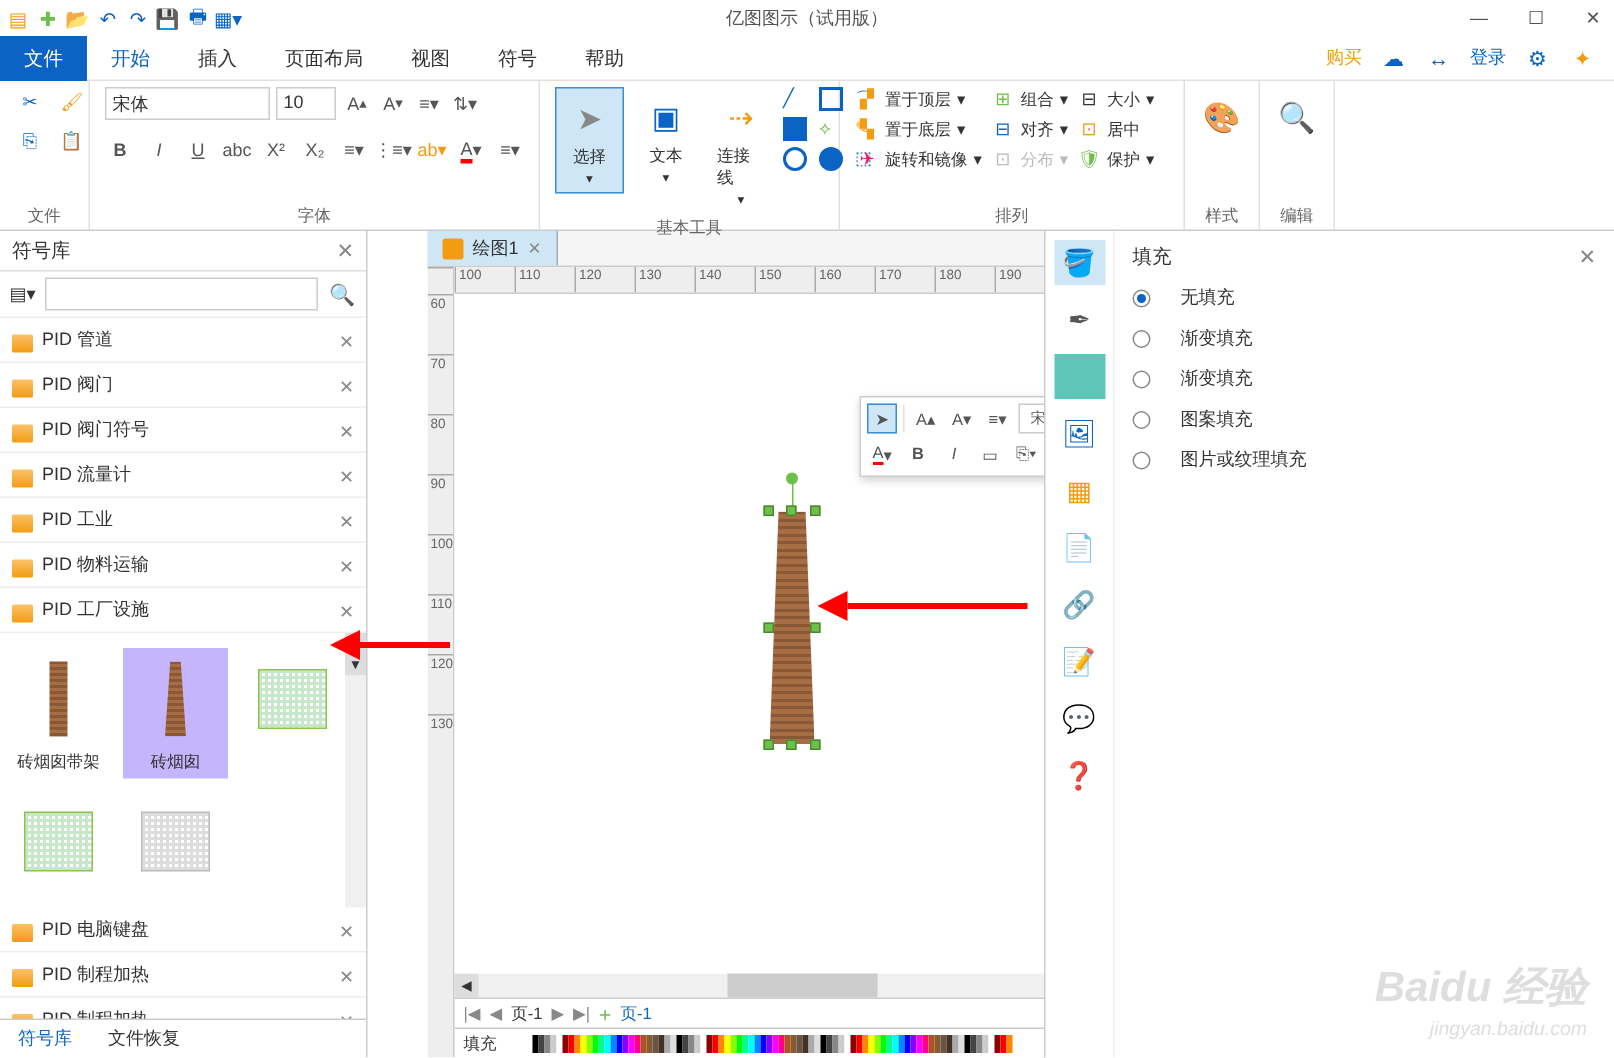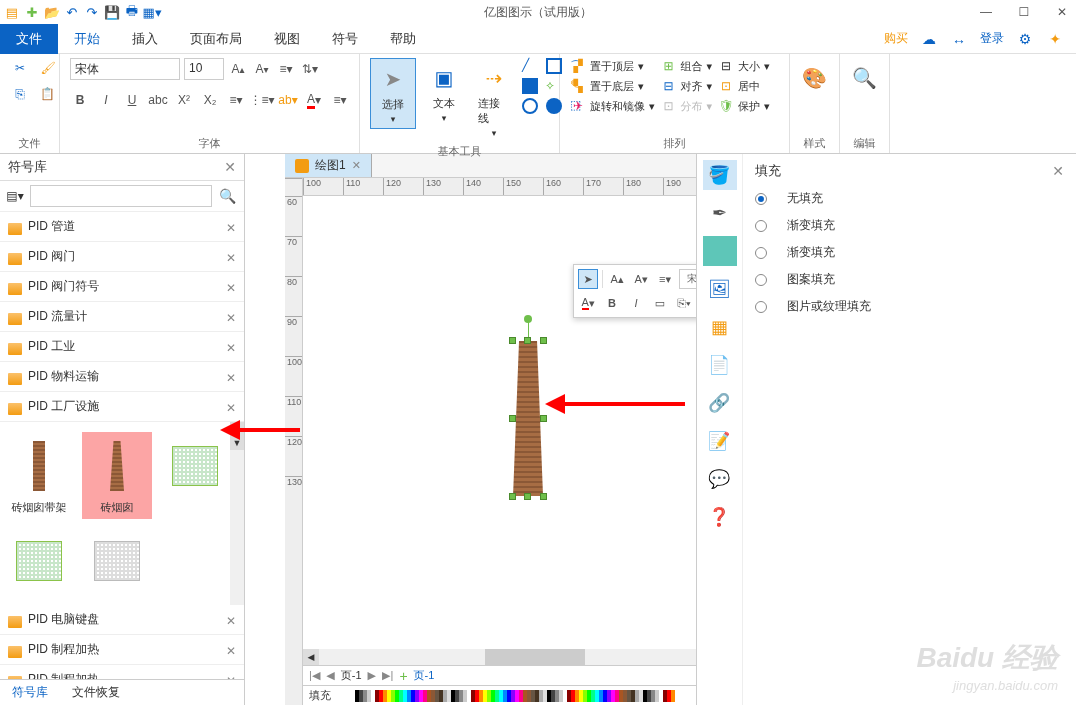--- a/index.html
+++ b/index.html
@@ -56,21 +56,21 @@
 .search-btn { width: 24px; display: flex; align-items: center; justify-content: center; color: #0b63c4; cursor: pointer; font-size: 14px; }
 .filter-btn { width: 22px; display: flex; align-items: center; justify-content: center; cursor: pointer; }
 
 .cat-list { flex: 1; overflow-y: auto; }
 .cat-item { display: flex; align-items: flex-end; padding: 6px 8px; border-bottom: 1px solid #eee; font-size: 12px; cursor: pointer; }
 .cat-icon { width: 14px; height: 12px; background: linear-gradient(#fbc16a,#f39c12); margin-right: 6px; border-radius: 1px; }
 .cat-close { margin-left: auto; color: #888; cursor: pointer; }
 
 .symbol-grid { display: flex; gap: 8px; padding: 10px 4px; flex-wrap: wrap; position: relative; }
 .symbol-item { width: 70px; display: flex; flex-direction: column; align-items: center; gap: 4px; font-size: 11px; cursor: pointer; padding: 4px 2px; }
-.symbol-item.selected { background: #fca5a5; }
+.symbol-item.selected { background: #c4b5fd; }
 .symbol-preview { width: 50px; height: 60px; display: flex; align-items: center; justify-content: center; }
 .grid-scroll { position: absolute; right: 0; top: 0; bottom: 0; width: 14px; background: #f0f0f0; }
 .grid-scroll-arrow { height: 14px; background: #ddd; display: flex; align-items: center; justify-content: center; font-size: 9px; }
 
 .panel-tabs { display: flex; border-top: 1px solid #ccc; }
 .panel-tab { padding: 4px 12px; font-size: 12px; cursor: pointer; }
 .panel-tab.active { color: #0b63c4; }
 
 
 .canvas-area { flex: 1; display: flex; flex-direction: column; min-width: 0; margin-left: 40px; }

